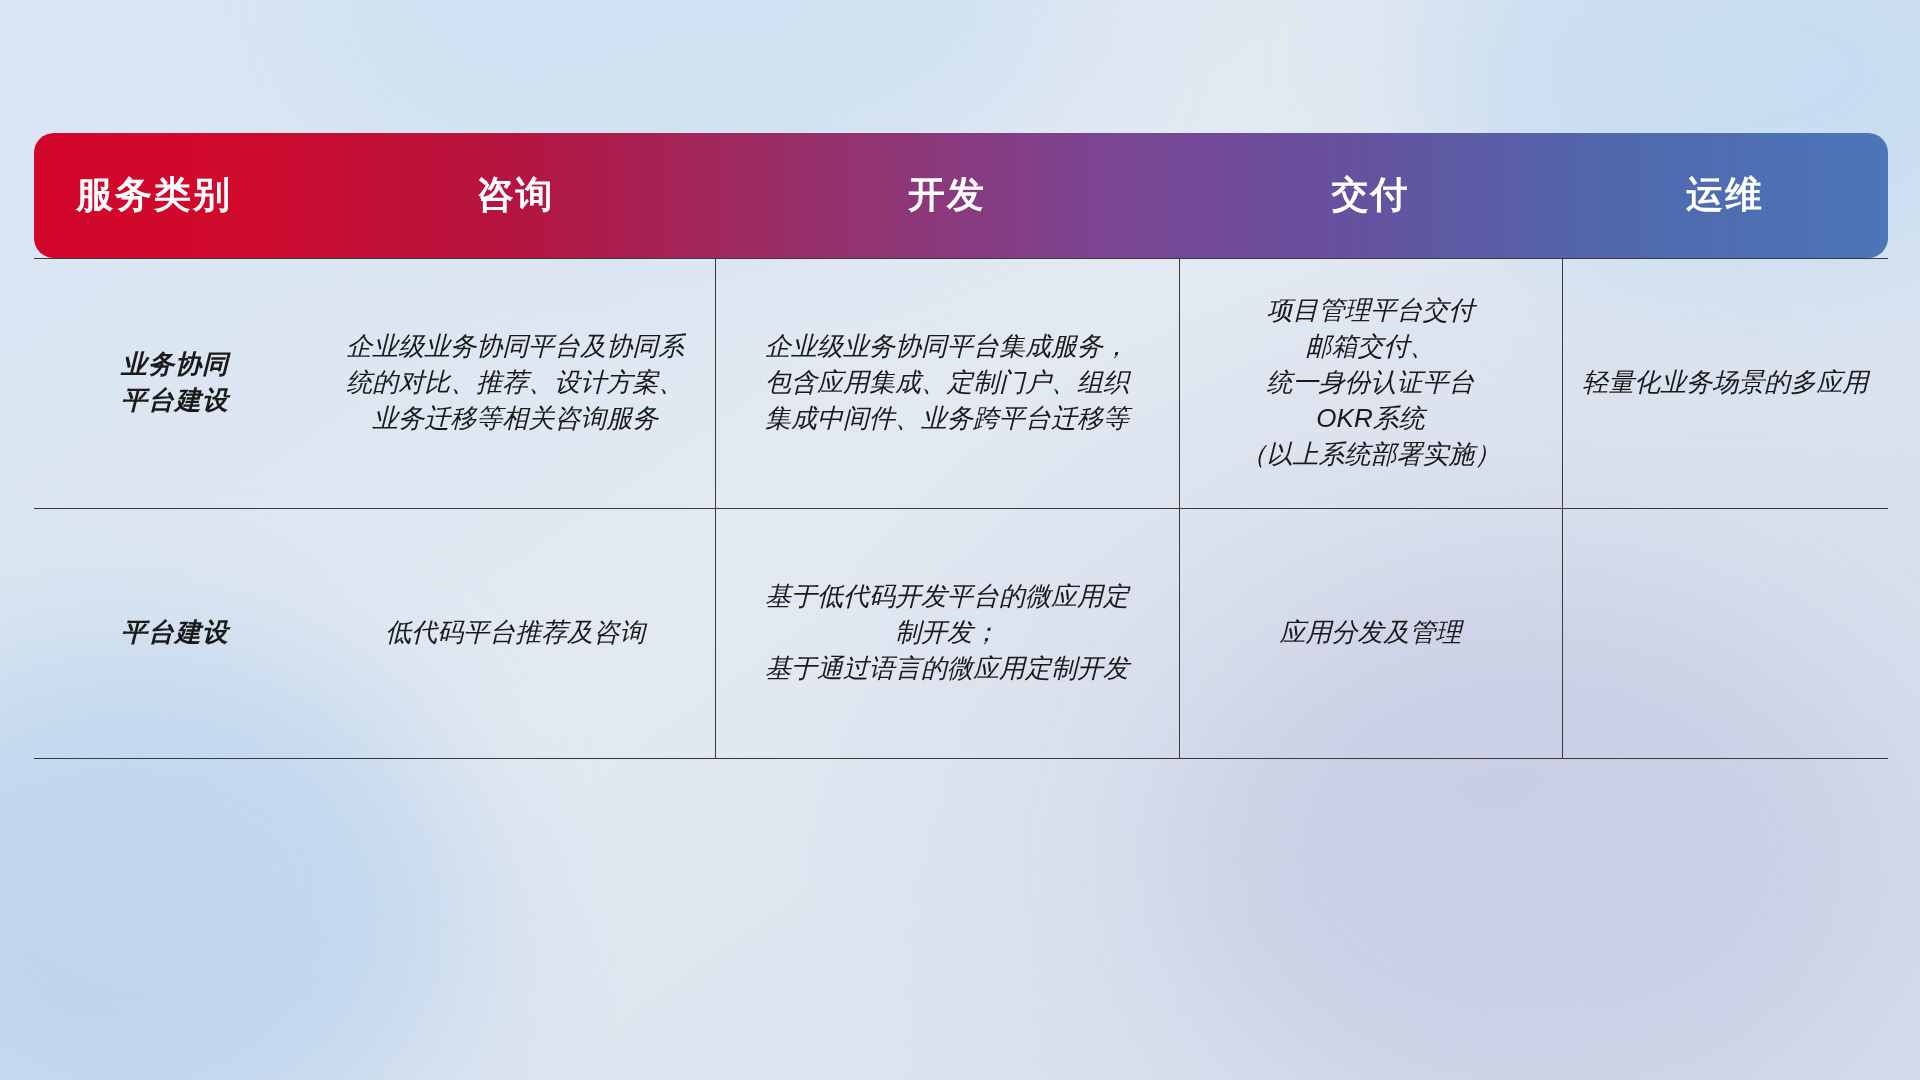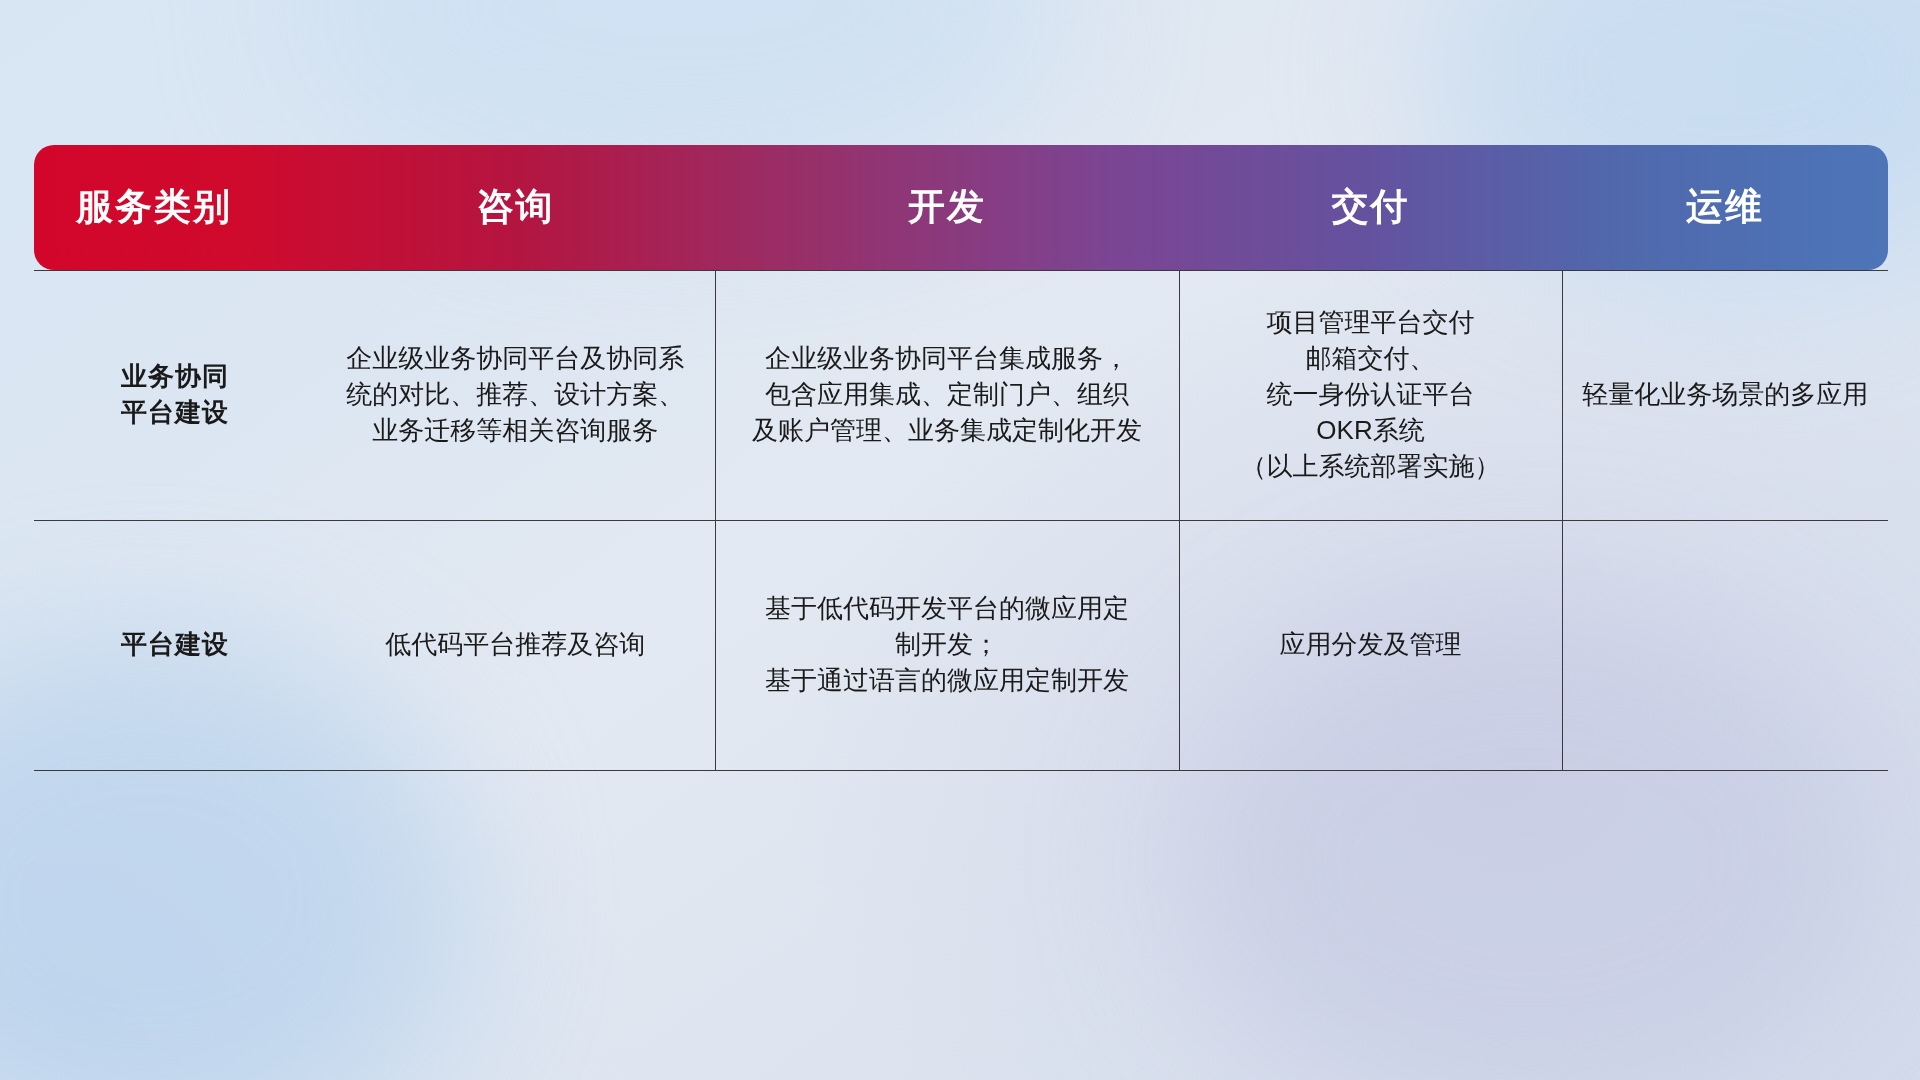--- a/index.html
+++ b/index.html
@@ -22,21 +22,21 @@
   #slide {
     position: relative;
     width: 1920px;
     height: 1080px;
   }
 
   
   .table-wrap {
     position: absolute;
     left: 34px;
-    top: 145px;
+    top: 133px;
     width: 1854px;
     height: 832px;
   }
 
   .table {
     width: 100%;
     border-collapse: collapse;
     table-layout: fixed;
   }
 
@@ -87,20 +87,21 @@
     border: 1.5px solid #3a3a3a;
     border-left: none;
     border-right: none;
     vertical-align: middle;
     text-align: center;
     color: #1a1a1a;
     font-size: 26px;
     line-height: 1.38;
     padding: 16px 18px;
     background: transparent;
+    font-style: italic;
   }
   .table tbody td.sep-right { border-right: 1.5px solid #3a3a3a; }
 
   .table tbody tr.r1 td { height: 250px; }
   .table tbody tr.r2 td { height: 205px; }
   .table tbody tr.r3 td { height: 250px; margin-left: 20px; }
 
   
   td.cat {
     color: #4472c4;
@@ -172,21 +173,21 @@
 平台建设</span>
             </td>
           <td class="sep-right">
               <span class="cell-text">企业级业务协同平台及协同系
 统的对比、推荐、设计方案、
 业务迁移等相关咨询服务</span>
             </td>
           <td class="sep-right">
               <span class="cell-text">企业级业务协同平台集成服务，
 包含应用集成、定制门户、组织
-及账户管理、业务集成定制化开发</span>
+集成中间件、业务跨平台迁移等</span>
             </td>
           <td class="sep-right">
               <span class="cell-text">项目管理平台交付
 邮箱交付、
 统一身份认证平台
 OKR系统
 （以上系统部署实施）</span>
             </td>
           <td>
               <span class="cell-text">轻量化业务场景的多应用</span>

